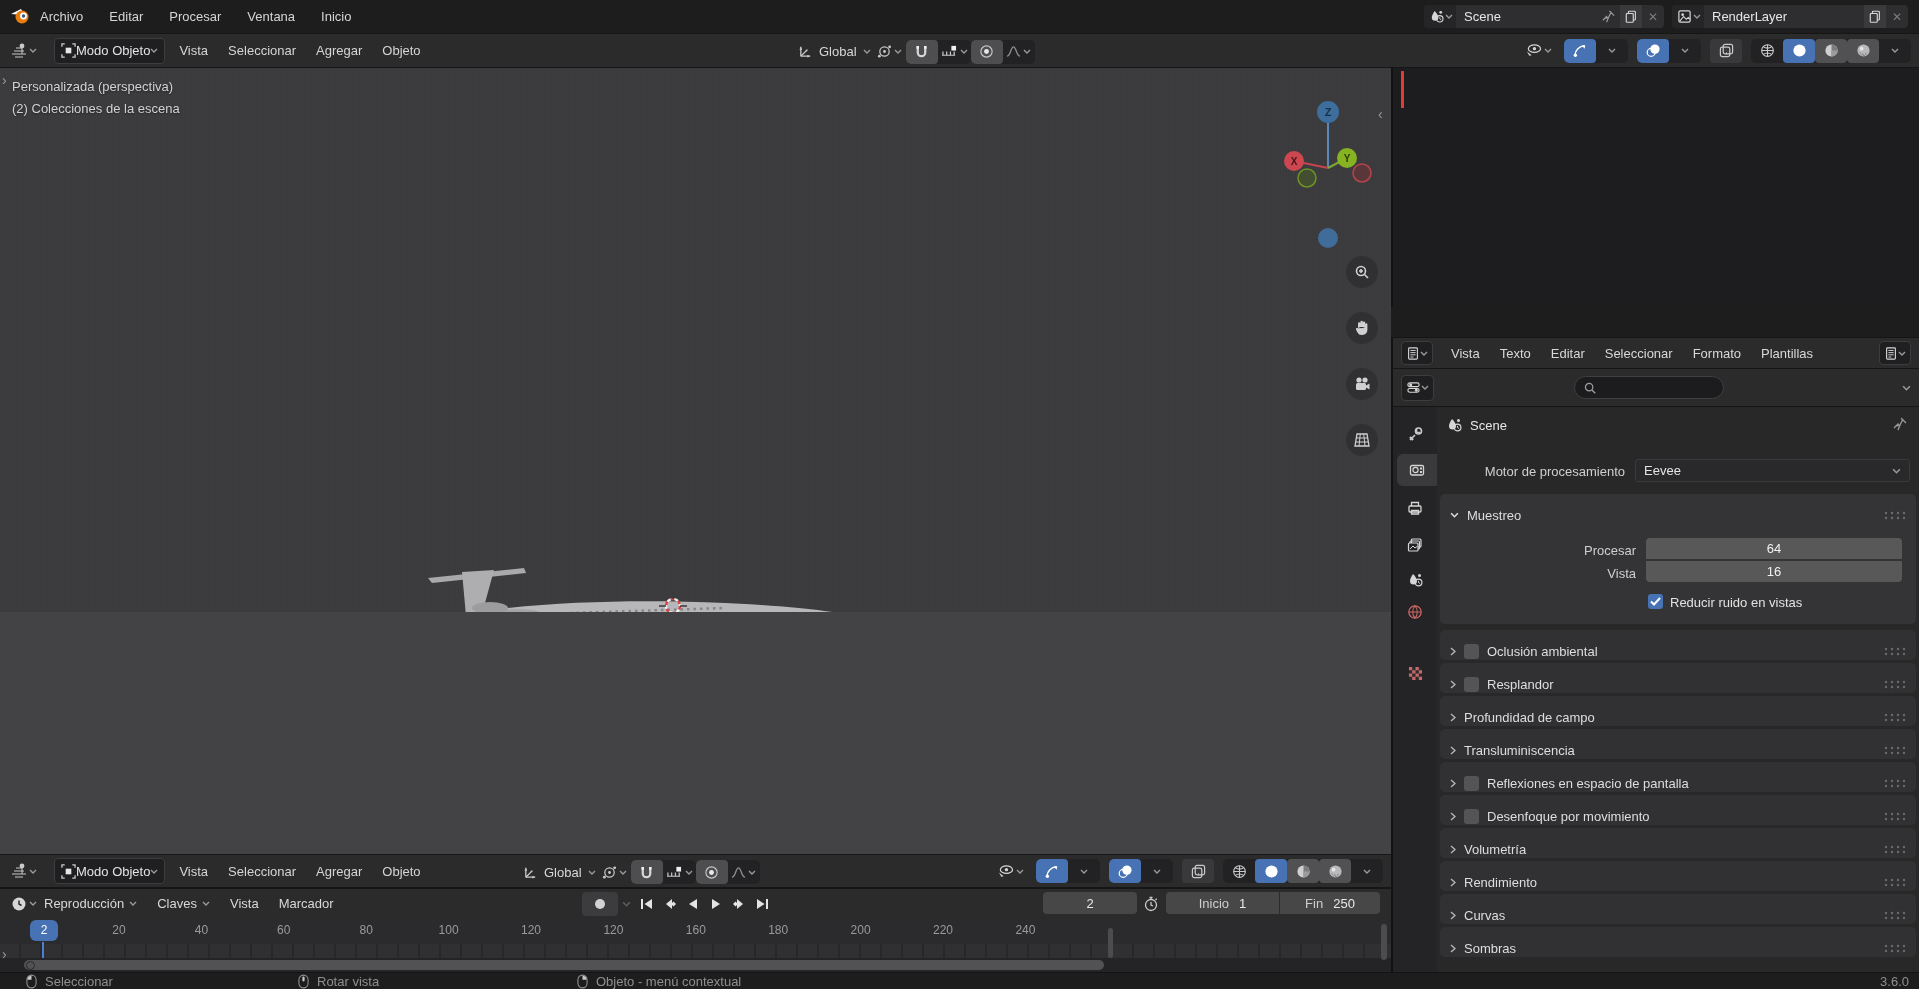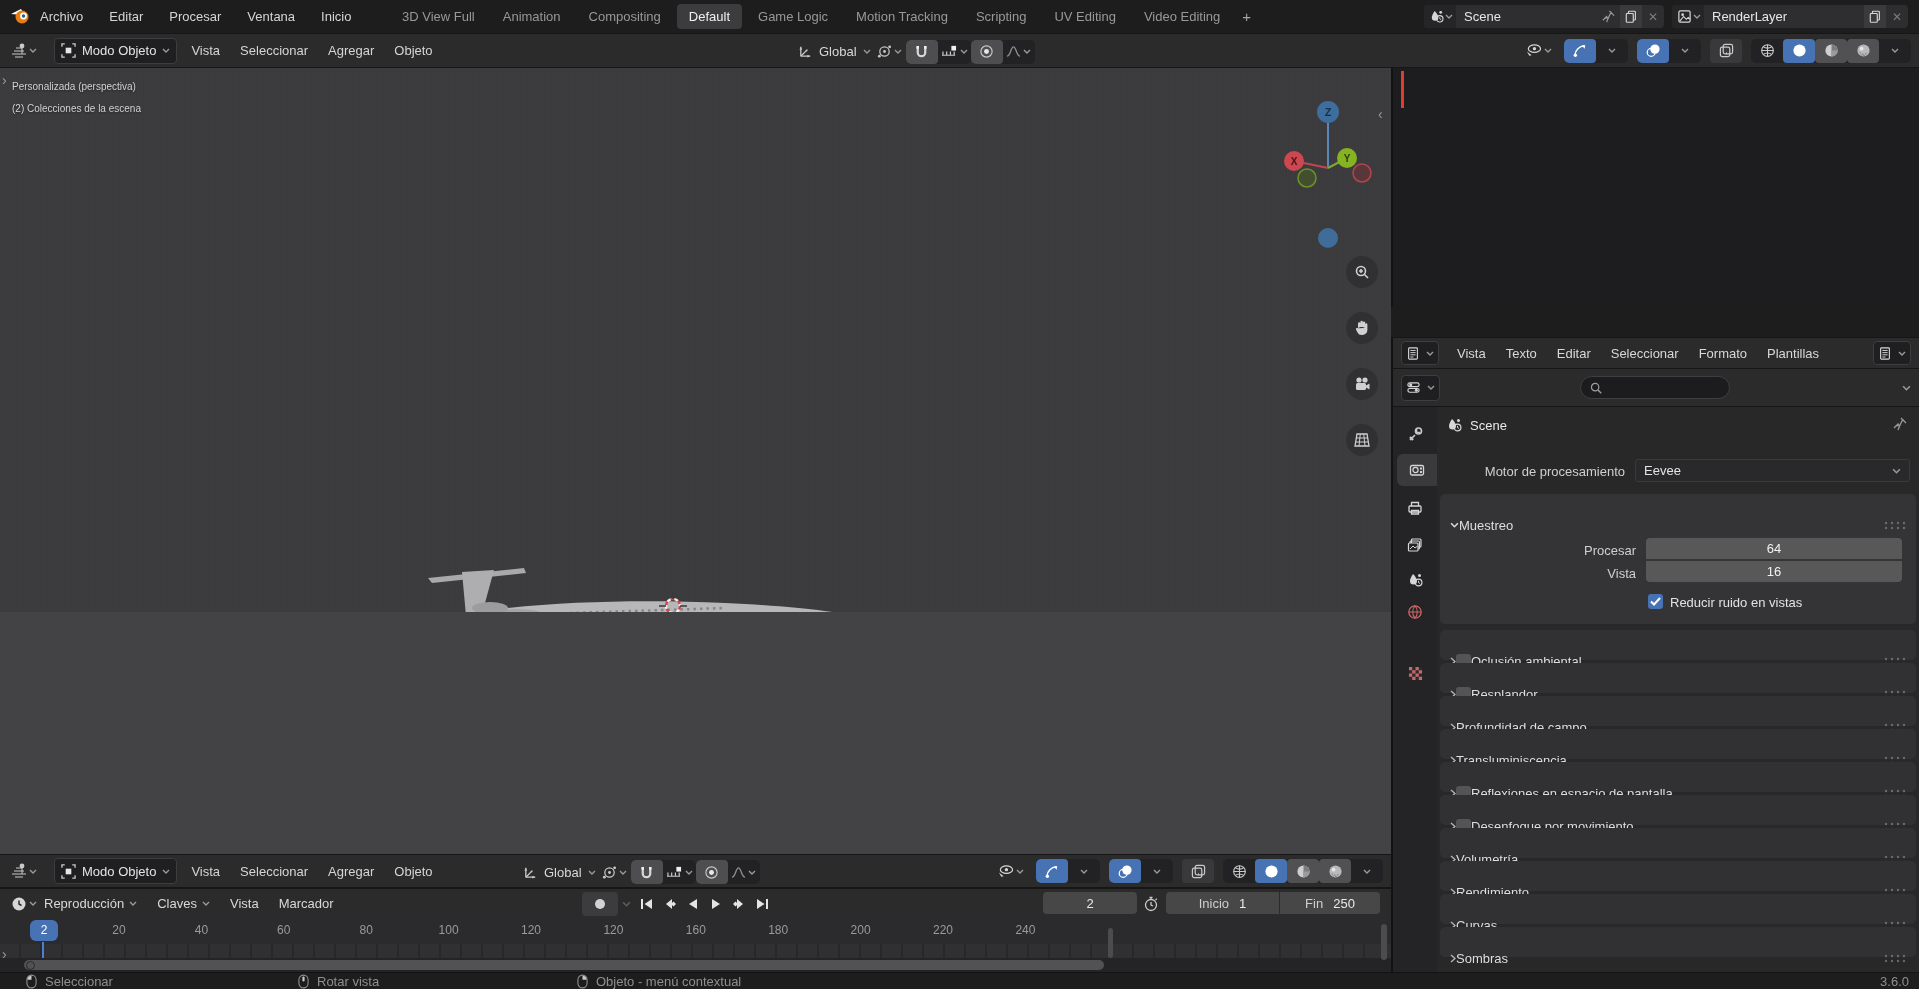--- a/index.html
+++ b/index.html
@@ -30,36 +30,36 @@
   .id-x{color:#7c7c7c;padding:0 6px;font-size:12px;}
 
   
   .hdr{background:#2b2b2b;border-top:1px solid #161616;border-bottom:1px solid #161616;box-sizing:border-box;}
   #main-hdr{left:0;top:33px;width:1919px;height:35px;}
   #bottom-hdr{left:0;top:854px;width:1391px;height:34px;}
   .hdr-left{position:absolute;left:8px;top:0;height:100%;gap:14px;}
   .hdr-menu-row{gap:20px;}
   .hdr .menu-item{color:#d5d5d5;}
   .mode-btn{background:#1f1f21;border:1px solid #3d3d3f;border-radius:4px;height:24px;
-            display:flex;align-items:center;gap:6px;padding:0 6px;color:#e3e3e3;}
+            display:flex;align-items:center;padding:0 6px;color:#e3e3e3;}
   .ed-type-btn{display:flex;align-items:center;gap:2px;padding:2px 3px;border-radius:4px;}
   .ctr-group{position:absolute;top:1px;height:100%;text-align:right;}
   .tool-btn{height:24px;min-width:26px;border-radius:4px;display:flex;align-items:center;
             justify-content:center;gap:2px;padding:0 3px;}
   .tool-btn.on{background:#4e4e50;}
   .tool-btn.blue{background:#4772b3;}
   .tool-btn.grp{background:#515153;}
   .btn-cluster{display:flex;align-items:center;background:#222224;border-radius:5px;overflow:hidden;}
   .hdr-right{position:absolute;top:0;height:100%;gap:9px;}
 
   
   #vp-top{left:0;top:68px;width:1391px;height:544px;background:#3b3b3d;
           background-image:repeating-linear-gradient(90deg,rgba(255,255,255,.012) 0 1px,transparent 1px 3px);}
   #vp-bottom{left:0;top:612px;width:1391px;height:242px;background:#434345;}
-  .vp-overlay-text{color:#d2d2d2;font-size:10px;line-height:22px;text-shadow:0 1px 2px rgba(0,0,0,.4);}
+  .vp-overlay-text{color:#d2d2d2;font-size:13px;line-height:22px;text-shadow:0 1px 2px rgba(0,0,0,.4);}
   .edge-arrow{color:#9a9a9a;font-size:14px;}
   .nav-ball-btn{position:absolute;width:32px;height:32px;border-radius:50%;
                 background:rgba(40,40,42,.55);display:flex;align-items:center;justify-content:center;}
 
   
   #text-area{left:1391px;top:68px;width:528px;height:239px;background:#1d1d1f;border-left:2px solid #121212;box-sizing:border-box;}
   #text-cursor{left:1401px;top:71px;width:3px;height:37px;background:#e03c32;}
   #text-footer{left:1391px;top:307px;width:528px;height:30px;background:#232325;border-left:2px solid #121212;box-sizing:border-box;}
   #text-hdr{left:1391px;top:337px;width:528px;height:32px;background:#2b2b2b;border-left:2px solid #121212;
             border-top:1px solid #161616;border-bottom:1px solid #161616;box-sizing:border-box;}
@@ -69,21 +69,21 @@
   #props-rail{position:absolute;left:0;top:0;width:44px;height:100%;background:#242426;}
   .rail-icon{position:absolute;left:0;width:44px;height:32px;display:flex;align-items:center;justify-content:center;}
   .rail-icon.active{background:#3a3a3c;border-radius:6px 0 0 6px;margin-left:4px;width:40px;}
   .search-box{background:#1c1c1e;border:1px solid #3f3f41;border-radius:12px;height:23px;
               display:flex;align-items:center;padding:0 8px;gap:6px;box-sizing:border-box;}
   .prop-label{position:absolute;text-align:right;color:#cfcfcf;}
   .val-field{position:absolute;background:#585858;color:#f2f2f2;text-align:center;line-height:21px;}
   .dd-field{position:absolute;background:#29292c;border:1px solid #3a3a3c;border-radius:3px;color:#e4e4e4;
             display:flex;align-items:center;padding:0 8px;justify-content:space-between;box-sizing:border-box;}
   .panel{position:absolute;left:47px;width:476px;background:#313133;border-radius:5px;}
-  .panel-hdr-row{height:30px;display:flex;align-items:center;padding:16px 10px;color:#dedede;}
+  .panel-hdr-row{height:30px;display:flex;align-items:center;padding:6px 10px;gap:8px;color:#dedede;}
   .drag-dots{margin-left:auto;opacity:.55;}
   .cb{width:15px;height:15px;border-radius:3px;background:#545456;box-sizing:border-box;flex:0 0 auto;}
   .cb.checked{background:#4772b3;display:flex;align-items:center;justify-content:center;}
 
   
   #tl-hdr{left:0;top:888px;width:1391px;height:30px;background:#2b2b2b;border-top:1px solid #161616;box-sizing:border-box;}
   #tl-ruler{left:0;top:918px;width:1391px;height:26px;background:#2b2b2d;}
   .ruler-num{position:absolute;top:5px;color:#9a9a9a;font-size:12px;transform:translateX(-50%);}
   #frame-chip{position:absolute;left:30px;top:2px;width:28px;height:21px;background:#4772b3;border-radius:6px;
               color:#fff;text-align:center;line-height:21px;font-size:12px;}
@@ -323,32 +323,20 @@
         <svg width="22" height="18">
           <use href="#i-blender"></use>
         </svg>
       </span>
     <div id="topbar-menus" class="abs row">
         <span class="menu-item">Archivo</span>
         <span class="menu-item">Editar</span>
         <span class="menu-item">Procesar</span>
         <span class="menu-item">Ventana</span>
         <span class="menu-item">Inicio</span>
-      </div>
-    <div id="ws-tabs" class="abs row">
-        <span class="ws-tab">3D View Full</span>
-        <span class="ws-tab">Animation</span>
-        <span class="ws-tab">Compositing</span>
-        <span class="ws-tab active">Default</span>
-        <span class="ws-tab">Game Logic</span>
-        <span class="ws-tab">Motion Tracking</span>
-        <span class="ws-tab">Scripting</span>
-        <span class="ws-tab">UV Editing</span>
-        <span class="ws-tab">Video Editing</span>
-        <span class="ws-add">+</span>
       </div>
 
     <div class="id-field" style="left:1424px;width:240px">
       <span class="id-icon-btn">
         <svg class="icon" width="15" height="15">
             <use href="#i-scene"></use>
           </svg>
         <svg width="8" height="5">
             <use href="#i-chev"></use>
           </svg>

